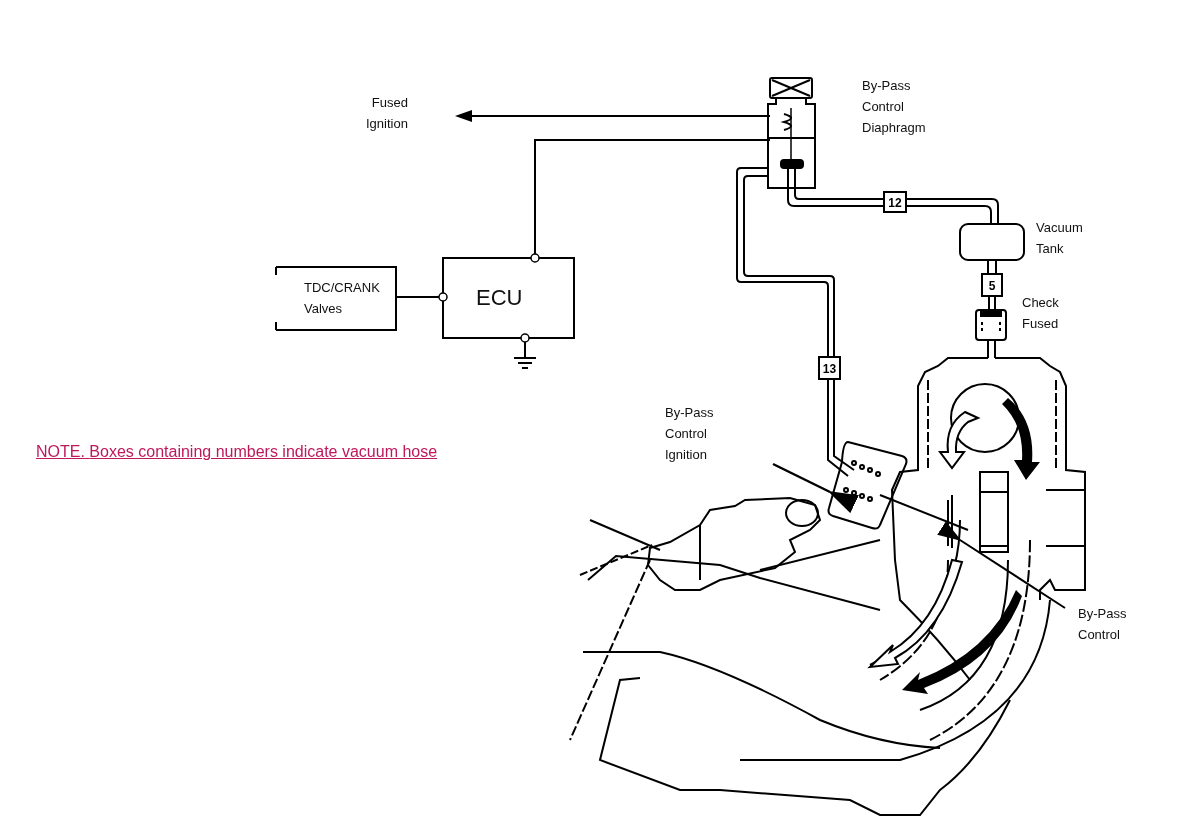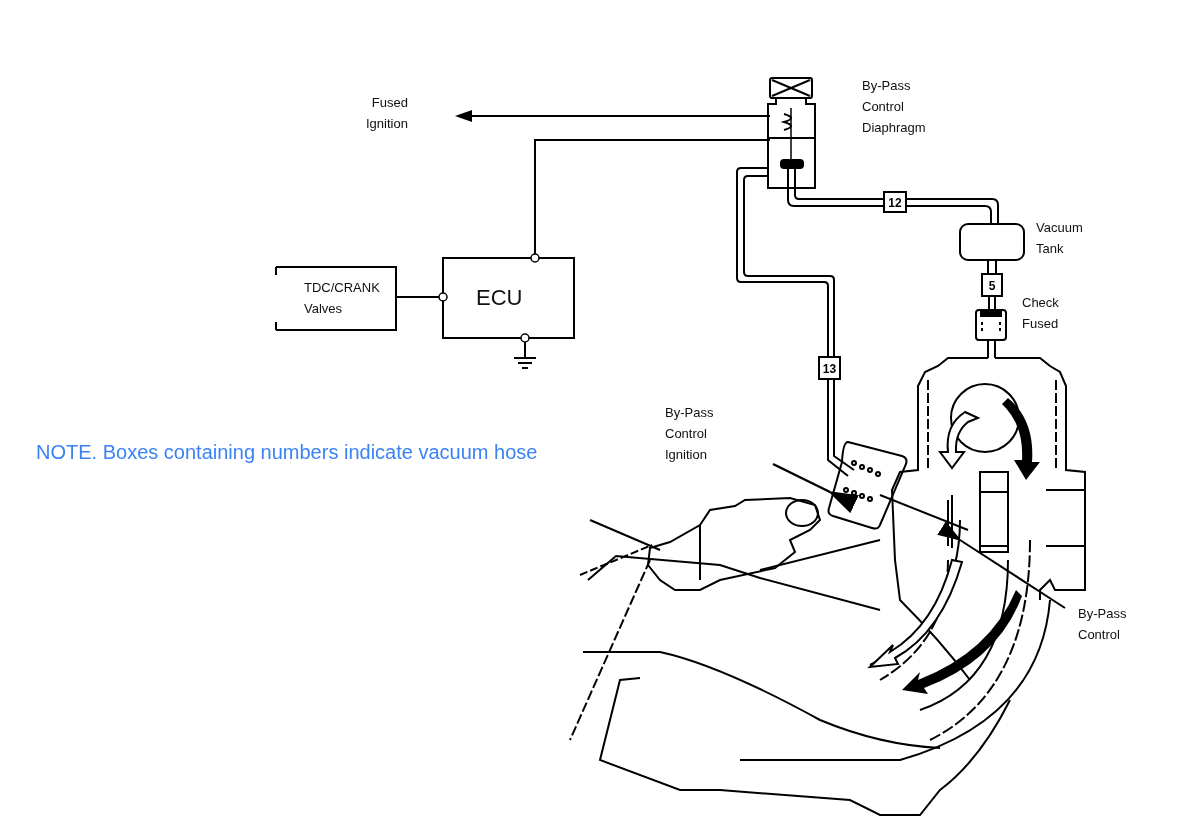--- a/index.html
+++ b/index.html
@@ -2,22 +2,22 @@
 <html><head>
 <meta charset="utf-8">
 <style>
   html, body { margin: 0; padding: 0; background: #ffffff; }
   body { width: 1191px; height: 830px; position: relative; overflow: hidden;
          font-family: "Liberation Sans", sans-serif; color: #000; }
   svg#diagram { position: absolute; left: 0; top: 0; }
   .lbl { position: absolute; font-size: 13px; line-height: 21px; color: #111;
          font-family: "Liberation Sans", sans-serif; white-space: nowrap; }
   .lbl span { display: block; }
-  .note { position: absolute; left: 36px; top: 442px; font-size: 20px; line-height: 20px;
-          font-family: "Liberation Sans", sans-serif; color: #3b82f6; }
+  .note { position: absolute; left: 36px; top: 442px; font-size: 16px; line-height: 20px;
+          font-family: "Liberation Sans", sans-serif; color: #be185d; text-decoration: underline; }
   .note .l2 { padding-left: 61px; display: block; }
   .hosebox { font-family: "Liberation Sans", sans-serif; font-weight: bold; font-size: 12px; }
 </style>
 </head>
 <body>
 
 <svg id="diagram" width="1191" height="830" viewBox="0 0 1191 830" xmlns="http://www.w3.org/2000/svg">
   <defs>
     <marker id="arrowhead" markerWidth="12" markerHeight="8" refX="1" refY="4" orient="auto">
       <path d="M12,0 L0,4 L12,8 Z" fill="#000"></path>

